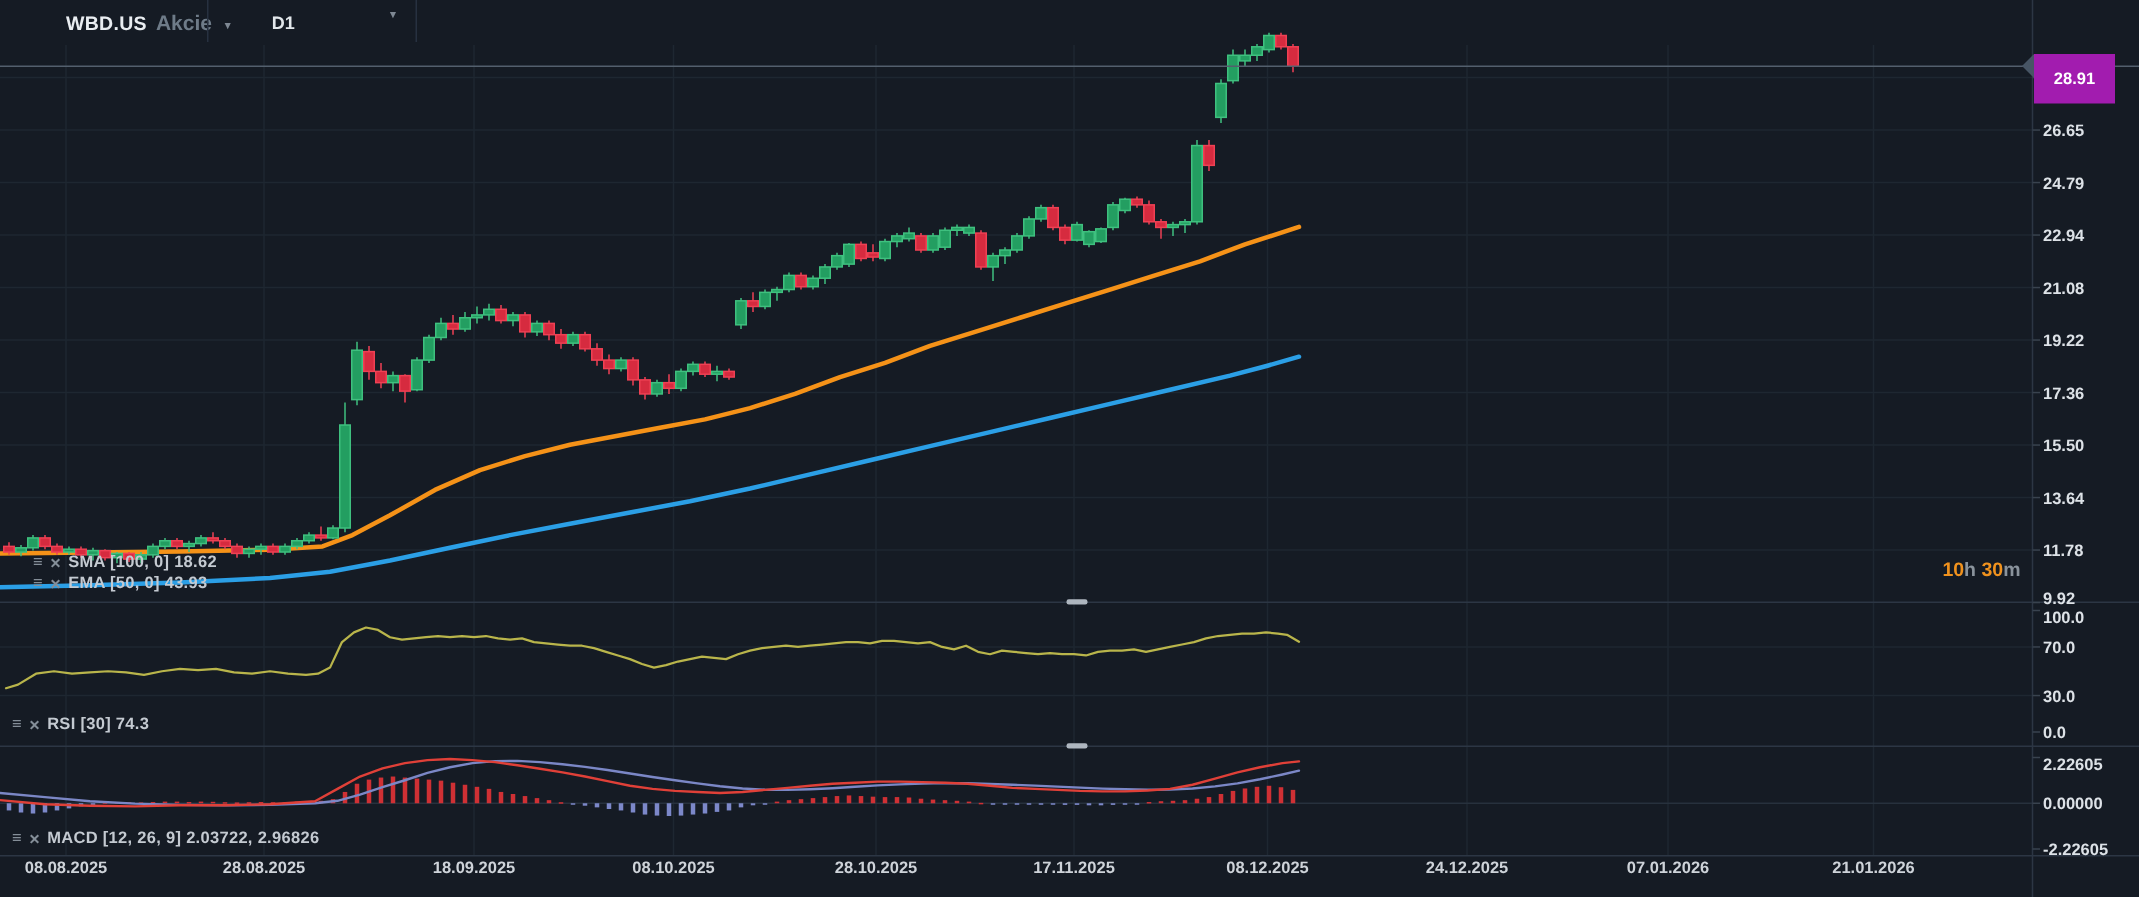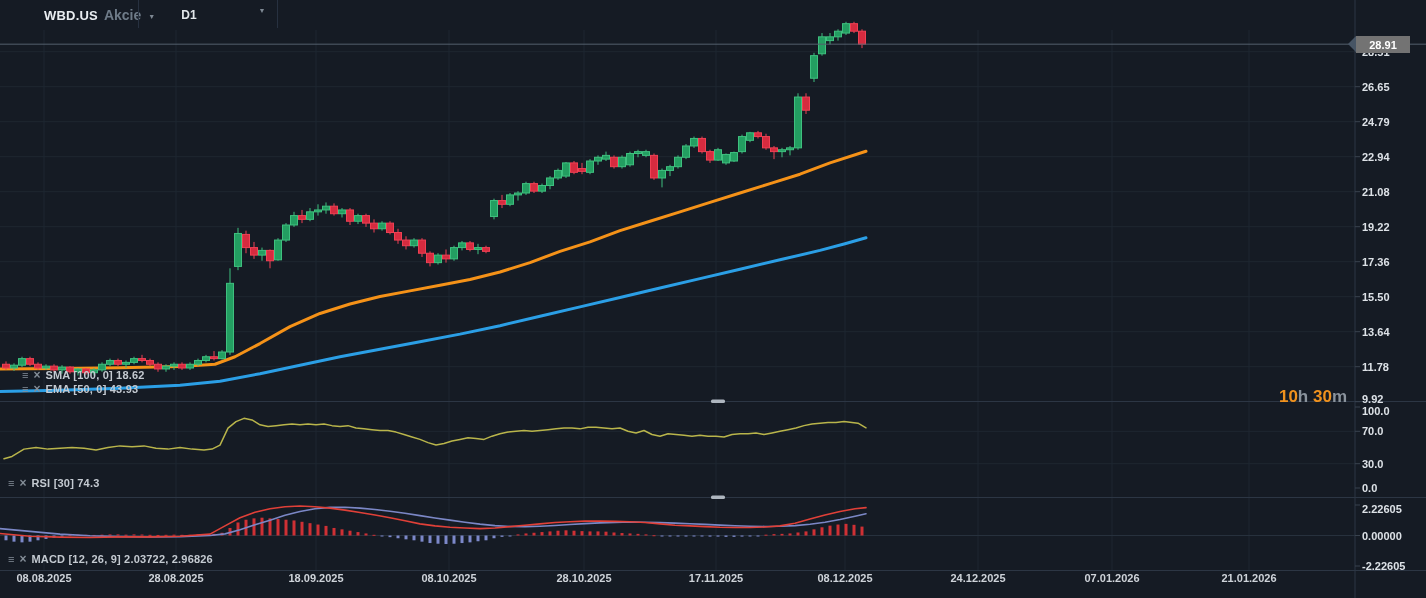--- a/index.html
+++ b/index.html
@@ -11,24 +11,24 @@
   .sym{font-size:13px;font-weight:700;color:#e9edf1;letter-spacing:.2px;}
   .mkt{font-size:14px;font-weight:700;color:#6e7b88;margin-left:6px;}
   .caret{font-size:7px;color:#7e8893;margin-left:7px;position:relative;top:-1px;}
   .tb-sep{position:absolute;top:0;height:28px;width:1px;background:#273140;}
   .tf-group{display:flex;align-items:flex-start;margin-left:26px;cursor:pointer;gap:48px;}
   .tf{font-size:12px;font-weight:700;color:#e2e7eb;}
   .legend{position:absolute;display:flex;align-items:center;z-index:4;white-space:nowrap;}
   .legend .ic{color:#848e98;font-size:11px;line-height:10px;margin-right:5px;cursor:pointer;font-weight:700;}
   .legend .ic.x{font-size:12px;}
   .legend .lbl{font-size:11px;font-weight:700;color:#c4cad1;letter-spacing:.2px;text-align:right;}
-  .countdown{position:absolute;top:387px;right:79px;font-size:17px;font-weight:700;z-index:4;}
+  .countdown{position:absolute;top:372px;right:79px;font-size:13px;font-weight:700;z-index:4;}
   .countdown .num{color:#f0921e;}
   .countdown .unit{color:#8a939c;}
-  .price-tag{position:absolute;left:1356px;top:36px;width:54px;height:17px;background:#737373;
+  .price-tag{position:absolute;left:1356px;top:36px;width:54px;height:33px;background:#a21caf;
              color:#ffffff;font-size:11px;font-weight:700;display:flex;align-items:center;
              justify-content:center;z-index:6;}
   .price-tag::before{content:"";position:absolute;left:-8px;top:0;
              border-top:8.5px solid transparent;border-bottom:8.5px solid transparent;
              border-right:8px solid #475565;}
 </style>
 </head>
 <body>
 
 <div class="stage">

